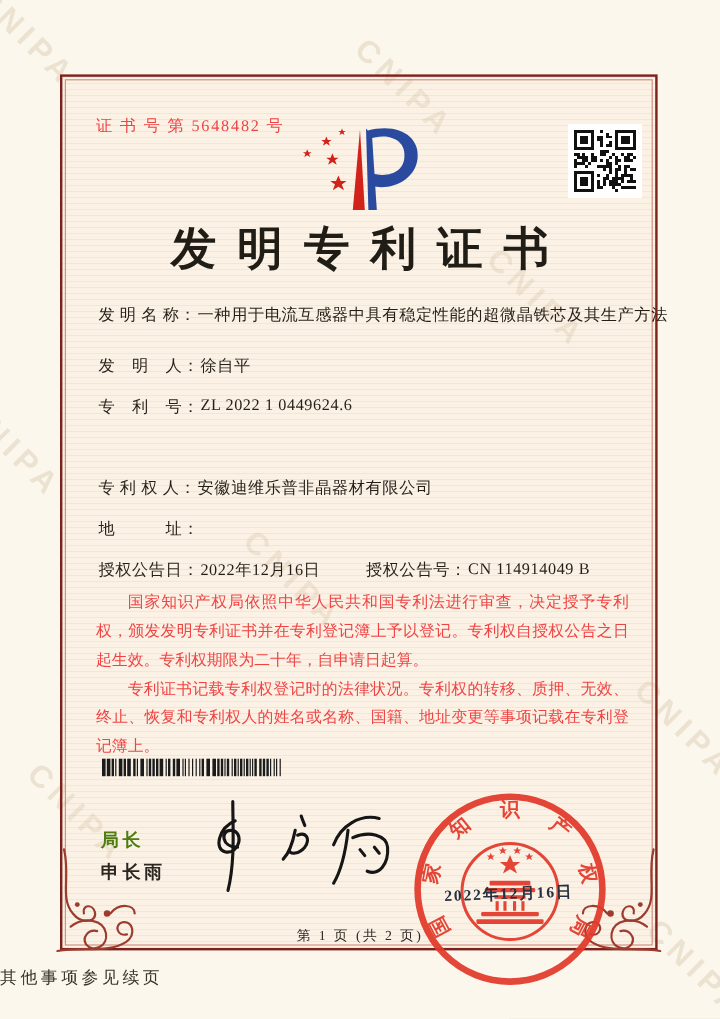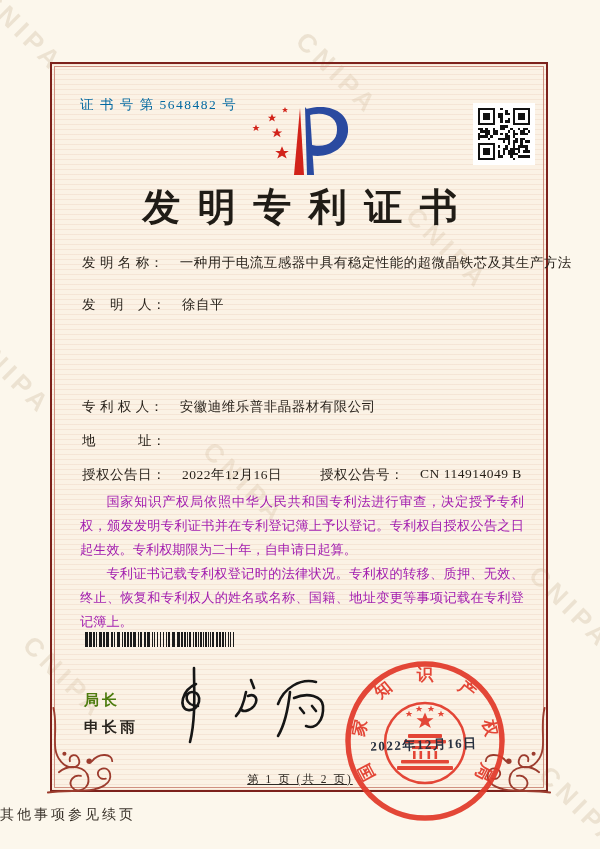--- a/index.html
+++ b/index.html
@@ -14,43 +14,43 @@
          border:2.5px solid #7c211b;
          background:repeating-linear-gradient(180deg,rgba(206,140,110,.13) 0 1px,rgba(0,0,0,0) 1px 5px),
                     rgba(246,228,206,.25);}
   .frame-inner{position:absolute;inset:2px;border:1px solid #d09181;}
   .flourish{position:absolute;width:92px;height:92px;}
   .flourish.fl-left{left:-6px;bottom:-8px;}
   .flourish.fl-right{right:-6px;bottom:-8px;transform:scaleX(-1);}
   
   .content{position:absolute;inset:0;z-index:2;}
   .content > *{position:absolute;}
-  .certno{left:80px;top:96px;font-size:13.5px;letter-spacing:1.5px;color:#0369a1;}
+  .certno{left:80px;top:96px;font-size:13.5px;letter-spacing:1.5px;color:#ef4444;}
   .logo{left:244px;top:101px;width:118px;height:78px;}
   .qr{left:473px;top:103px;width:62px;height:62px;}
   .title{left:0;width:100%;top:182px;text-align:center;font-size:38px;font-weight:700;
          letter-spacing:.46em;text-indent:.46em;color:#201c16;}
   .row{left:82px;display:flex;font-size:13.5px;color:#251f18;white-space:nowrap;}
   .row .lbl{white-space:pre;letter-spacing:.5px;}
-  .row .val{margin-left:16px;letter-spacing:.5px;}
+  .row .val{margin-left:1px;letter-spacing:.5px;}
   .row.r0{top:254px}.row.r1{top:296px}.row.r2{top:330px}.row.r3{top:364px}
   .row.r4{top:398px}.row.r5{top:432px}.row.r6{top:466px}
   .row .lbl2{margin-left:38px;white-space:pre;letter-spacing:.5px;}
-  .paras{left:80px;top:490px;width:444px;font-size:13.2px;line-height:24px;color:#a21caf;text-align:justify;}
+  .paras{left:80px;top:490px;width:444px;font-size:13.2px;line-height:24px;color:#ef4444;text-align:justify;}
   .paras p{margin:0;text-indent:2em;}
   .barcode{left:85px;top:632px;width:152px;height:15px;}
   .sig-title{left:84px;top:691px;font-family:"Liberation Sans","DejaVu Sans",sans-serif;
              font-weight:700;font-size:15px;letter-spacing:3px;color:#4d7c0f;}
   .sig-name{left:84px;top:718px;font-family:"Liberation Sans","DejaVu Sans",sans-serif;
             font-weight:700;font-size:15px;letter-spacing:3px;color:#2b2620;text-align:right;}
   .signature{left:158px;top:662px;width:185px;height:85px;}
   .seal{left:340px;top:656px;width:170px;height:170px;}
   .seal-date{left:362px;top:736px;width:124px;text-align:center;font-size:13px;font-weight:700;
              letter-spacing:1.5px;color:#27303f;transform:rotate(-2deg);}
-  .pagenum{left:0;width:100%;top:772px;text-align:center;font-size:11.5px;letter-spacing:2px;color:#2e2822;text-decoration:underline;}
+  .pagenum{left:0;width:100%;top:772px;text-align:center;font-size:11.5px;letter-spacing:2px;color:#2e2822;}
   .footnote{left:0;width:100%;top:806px;font-size:14px;letter-spacing:3px;color:#3a332b;}
   svg text.arc{font-family:"Liberation Serif","DejaVu Serif",serif;font-weight:700;font-size:16.5px;
                fill:#e23a2a;text-anchor:middle;}
 </style>
 </head>
 <body>
 
 <div class="page">
 
   <div class="wm-layer">
@@ -238,20 +238,24 @@
     <div class="title">发明专利证书</div>
 
     <div class="row r0">
       <span class="lbl">发 明 名 称：</span>
       <span class="val">一种用于电流互感器中具有稳定性能的超微晶铁芯及其生产方法</span>
     </div>
     <div class="row r1">
       <span class="lbl">发　明　人：</span>
       <span class="val">徐自平</span>
     </div>
+    <div class="row r2">
+      <span class="lbl">专　利　号：</span>
+      <span class="val">ZL 2022 1 0449624.6</span>
+    </div>
     <div class="row r4">
       <span class="lbl">专 利 权 人：</span>
       <span class="val">安徽迪维乐普非晶器材有限公司</span>
     </div>
     <div class="row r5">
       <span class="lbl">地　　　址：</span>
     </div>
     <div class="row r6">
       <span class="lbl">授权公告日：</span>
       <span class="val">2022年12月16日</span>

